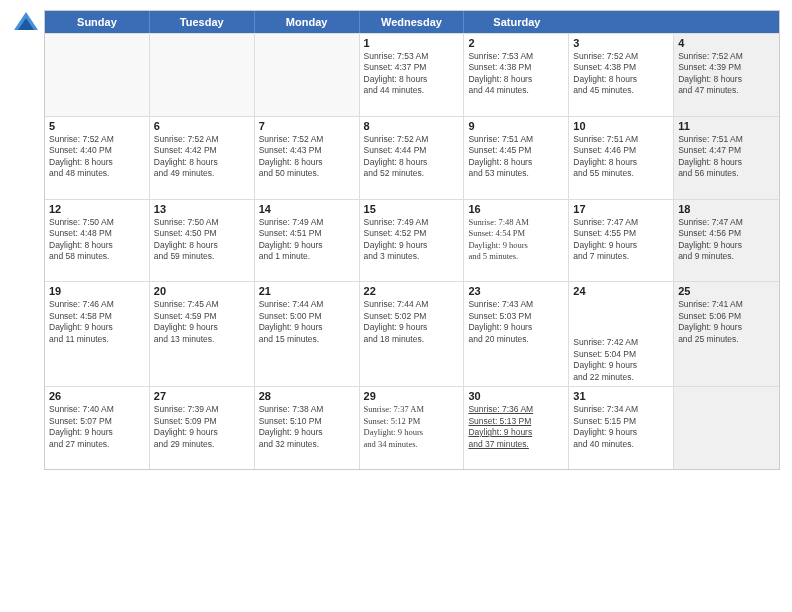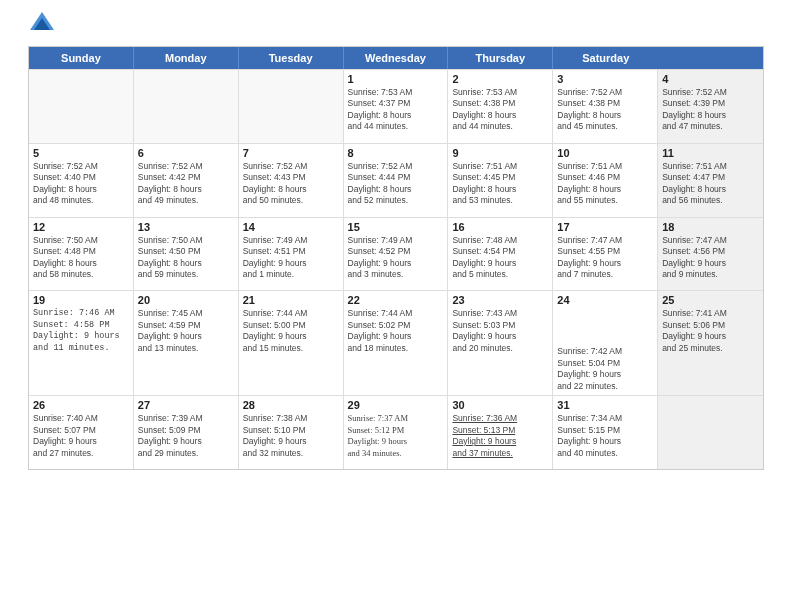--- a/index.html
+++ b/index.html
@@ -6,23 +6,22 @@
     body {
       width: 792px;
       height: 612px;
       font-family: Arial, sans-serif;
       background: #fff;
       overflow: hidden;
     }
     .page {
       width: 792px;
       height: 480px;
-      padding: 10px 28px;
-      display: flex;
-      flex-direction: column;
+      padding: 10px 12px;
+      display: flex;
     }
     .header {
       display: flex;
       justify-content: space-between;
       align-items: flex-start;
       margin-bottom: 8px;
     }
     .logo {
       display: flex;
       align-items: center;
@@ -125,24 +124,23 @@
     </div>
     <div class="title-block">
       <div class="month-title"></div>
       <div class="subtitle"></div>
     </div>
   </div>
 
   <div class="calendar">
     <div class="cal-header">
     <div class="cal-header-cell">Sunday</div>
+        <div class="cal-header-cell">Tuesday</div>
         <div class="cal-header-cell">Monday</div>
-        <div class="cal-header-cell">Tuesday</div>
         <div class="cal-header-cell">Wednesday</div>
-        <div class="cal-header-cell">Thursday</div>
         <div class="cal-header-cell">Saturday</div>
       </div>
     <div class="cal-body">
     <div class="cal-row">
           <div class="cal-cell empty"></div>
           <div class="cal-cell empty"></div>
           <div class="cal-cell empty"></div>
           <div class="cal-cell">
             <div class="day-num">1</div>
             <div class="cell-text" style="white-space: pre-line;">Sunrise: 7:53 AM
@@ -247,21 +245,21 @@
           </div>
           <div class="cal-cell">
             <div class="day-num">15</div>
             <div class="cell-text" style="white-space: pre-line;">Sunrise: 7:49 AM
 Sunset: 4:52 PM
 Daylight: 9 hours
 and 3 minutes.</div>
           </div>
           <div class="cal-cell">
             <div class="day-num">16</div>
-            <div class="cell-text" style="white-space: pre-line;">Sunrise: 7:48 AM
+            <div class="cell-text" style="white-space: pre-line; font-family: Liberation Serif, serif;">Sunrise: 7:48 AM
 Sunset: 4:54 PM
 Daylight: 9 hours
 and 5 minutes.</div>
           </div>
           <div class="cal-cell">
             <div class="day-num">17</div>
             <div class="cell-text" style="white-space: pre-line;">Sunrise: 7:47 AM
 Sunset: 4:55 PM
 Daylight: 9 hours
 and 7 minutes.</div>
@@ -270,21 +268,21 @@
             <div class="day-num">18</div>
             <div class="cell-text" style="white-space: pre-line;">Sunrise: 7:47 AM
 Sunset: 4:56 PM
 Daylight: 9 hours
 and 9 minutes.</div>
           </div>
         </div>
         <div class="cal-row">
           <div class="cal-cell">
             <div class="day-num">19</div>
-            <div class="cell-text" style="white-space: pre-line; font-family: Liberation Mono, monospace;">Sunrise: 7:46 AM
+            <div class="cell-text" style="white-space: pre-line;">Sunrise: 7:46 AM
 Sunset: 4:58 PM
 Daylight: 9 hours
 and 11 minutes.</div>
           </div>
           <div class="cal-cell">
             <div class="day-num">20</div>
             <div class="cell-text" style="white-space: pre-line;">Sunrise: 7:45 AM
 Sunset: 4:59 PM
 Daylight: 9 hours
 and 13 minutes.</div>

